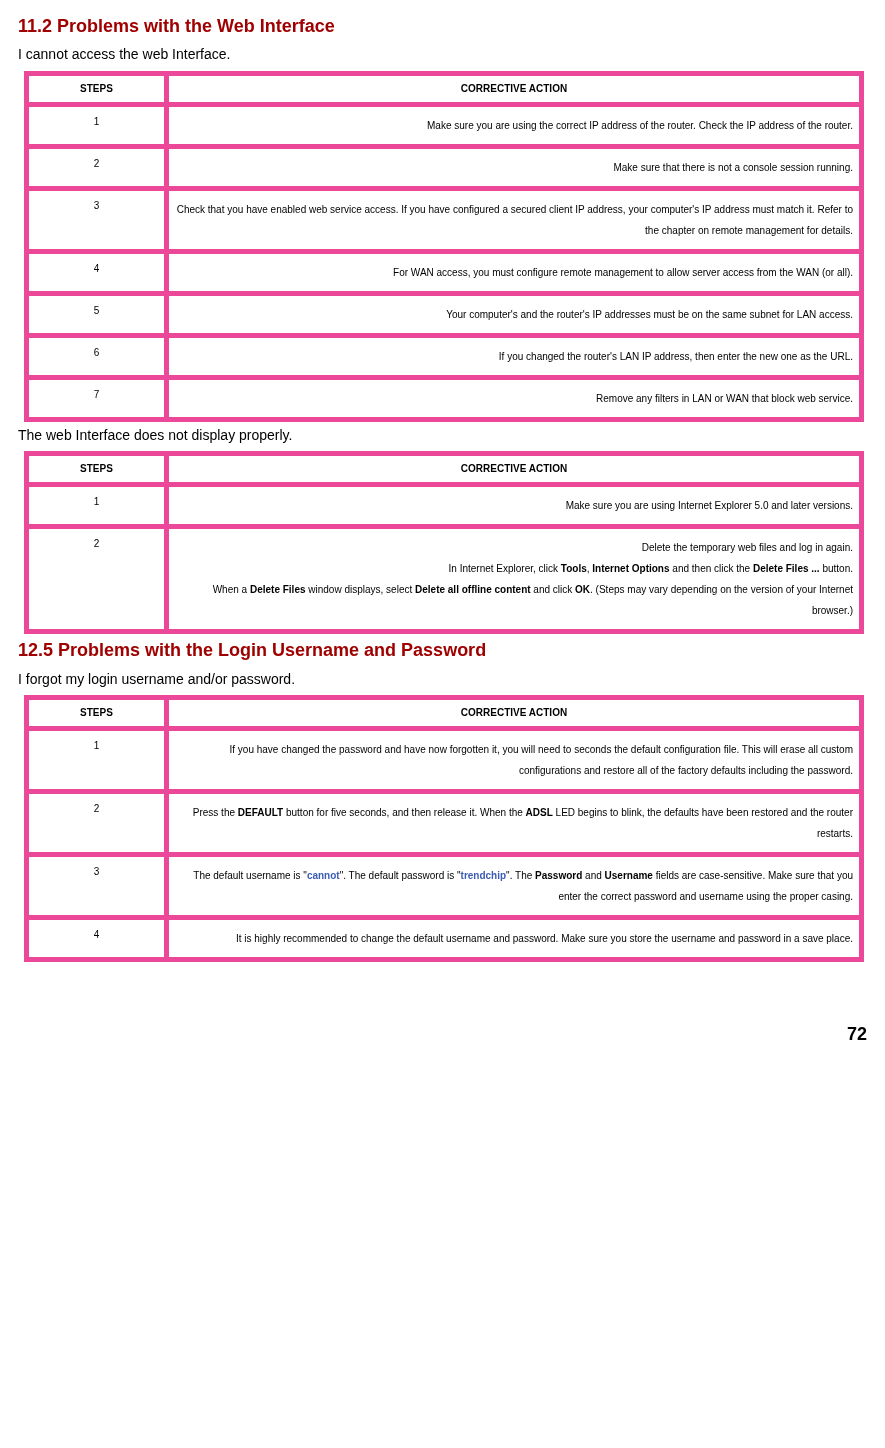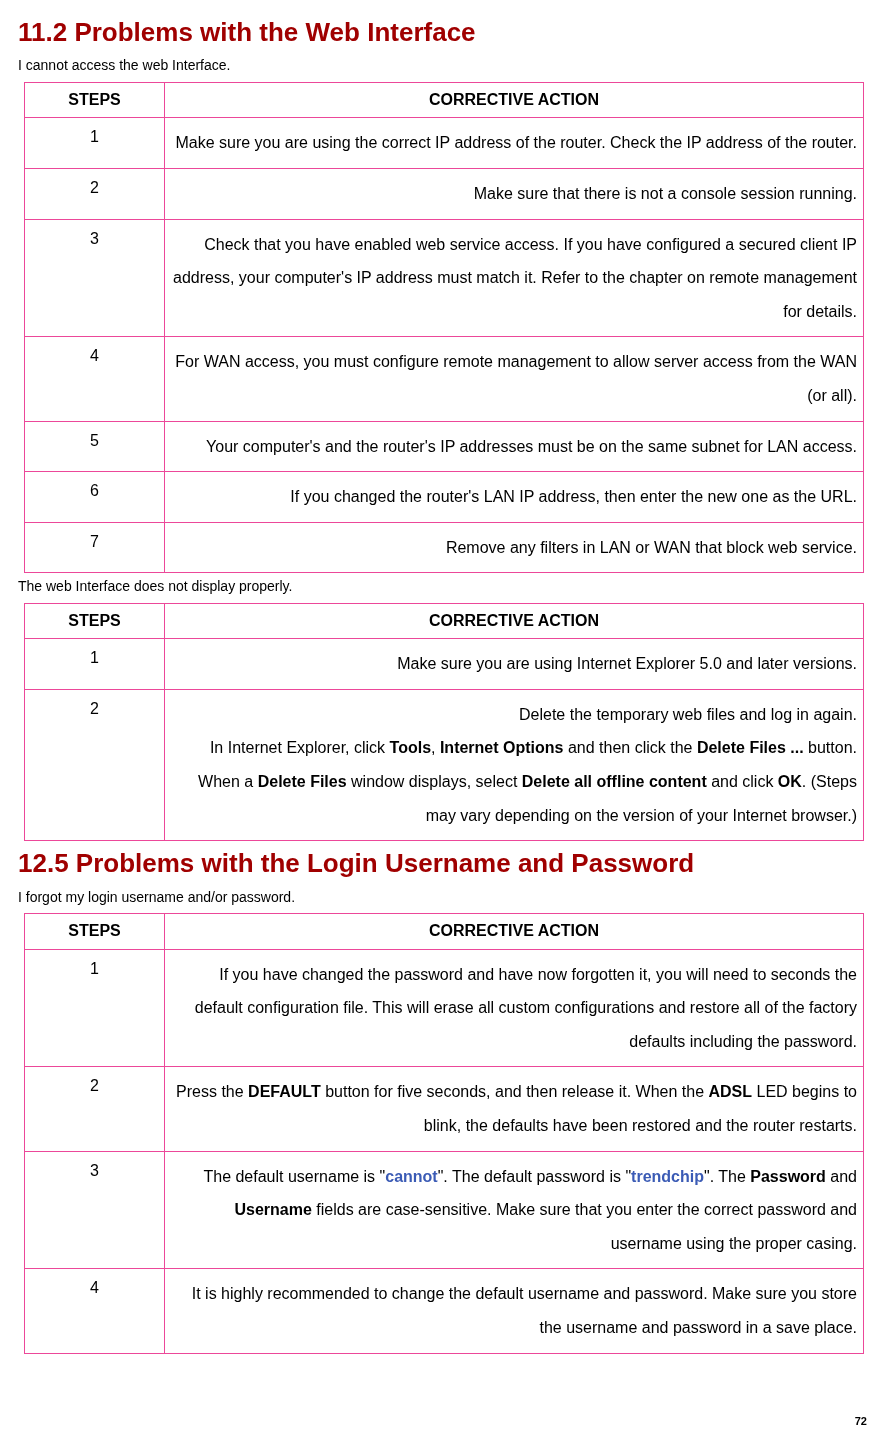--- a/index.html
+++ b/index.html
@@ -7,36 +7,36 @@
     font-size: 16px;
     color: #000;
     margin: 0;
     padding: 14px 18px 20px 18px;
     width: 849px;
     line-height: 1.4;
   }
   h2.section {
     color: #a00000;
     font-weight: bold;
-    font-size: 26px;
+    font-size: 18px;
     margin: 0 0 6px 0;
   }
   p.intro {
     margin: 0 0 6px 0;
     font-size: 14px;
   }
   table {
     border-collapse: collapse;
     width: 840px;
     margin: 0 0 4px 6px;
   }
   th, td {
-    border: 1px solid #ec4899;
+    border: 5px solid #ec4899;
     vertical-align: top;
-    font-size: 16px;
+    font-size: 10px;
   }
   th {
     font-weight: bold;
     text-align: center;
     padding: 6px 4px;
   }
   col.steps { width: 140px; }
   td.step {
     text-align: center;
     padding: 8px 4px;
@@ -44,21 +44,21 @@
   td.action {
     text-align: right;
     padding: 8px 6px 8px 4px;
     line-height: 2.1;
   }
   .bold { font-weight: bold; }
   .cred { color: #3b5bb5; font-weight: bold; }
   .pagenum {
     text-align: right;
     font-weight: bold;
-    font-size: 11px;
+    font-size: 18px;
     margin-top: 60px;
   }
 </style>
 </head>
 <body>
 
 <h2 class="section">11.2 Problems with the Web Interface</h2>
 <p class="intro">I cannot access the web Interface.</p>
 
 <table>

